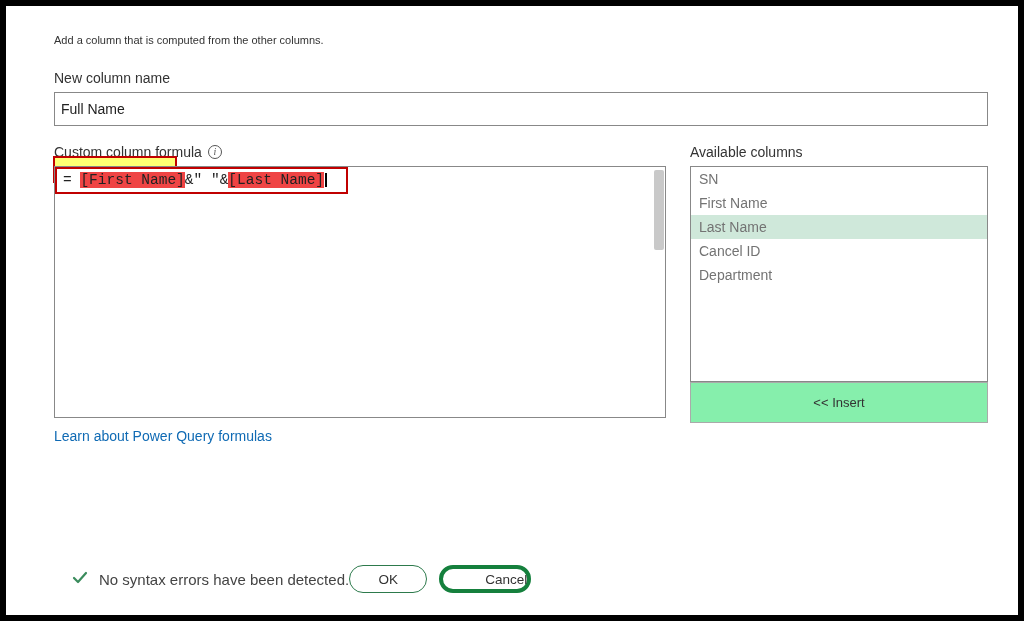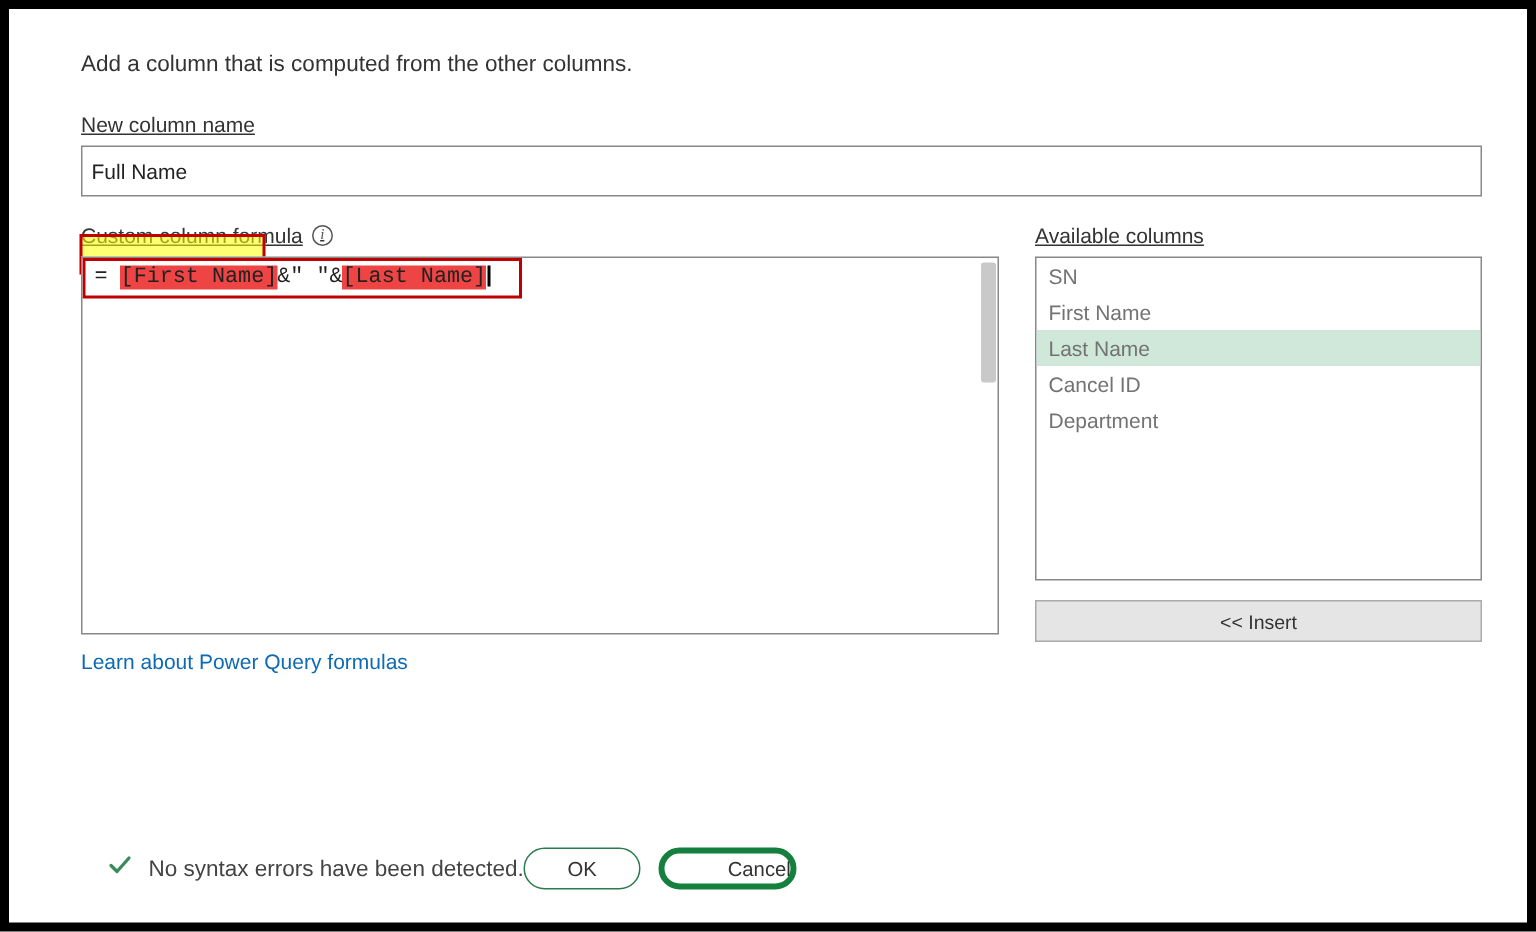--- a/index.html
+++ b/index.html
@@ -14,32 +14,31 @@
     .dialog {
       padding: 28px 30px 24px 48px;
     }
     .title {
       font-size: 27px;
       font-weight: 400;
       color: #267b4a;
       margin-bottom: 16px;
     }
     .subtitle {
-      font-size: 15px;
+      font-size: 11px;
       color: #333;
       margin-bottom: 24px;
     }
     .section-label {
       font-size: 14px;
       color: #333;
       margin-bottom: 6px;
       display: flex;
       align-items: center;
       gap: 6px;
-      text-decoration: underline;
     }
     .info-icon {
       display: inline-flex;
       align-items: center;
       justify-content: center;
       width: 14px;
       height: 14px;
       border: 1px solid #555;
       border-radius: 50%;
       font-size: 10px;
@@ -130,25 +129,24 @@
     .avail-item {
       padding: 4px 8px;
       font-size: 14px;
       color: #737373;
       cursor: default;
     }
     .avail-item.selected {
       background: #cfe8da;
     }
     .insert-btn {
-      margin-top: 13px;
       width: 100%;
-      height: 28px;
+      height: 41px;
       border: 1px solid #aaa;
-      background: #e5e5e5;
+      background: #86efac;
       font-size: 13px;
       color: #333;
       cursor: pointer;
     }
     .footer {
       position: absolute;
       left: 65px;
       right: 30px;
       bottom: 22px;
       display: flex;

